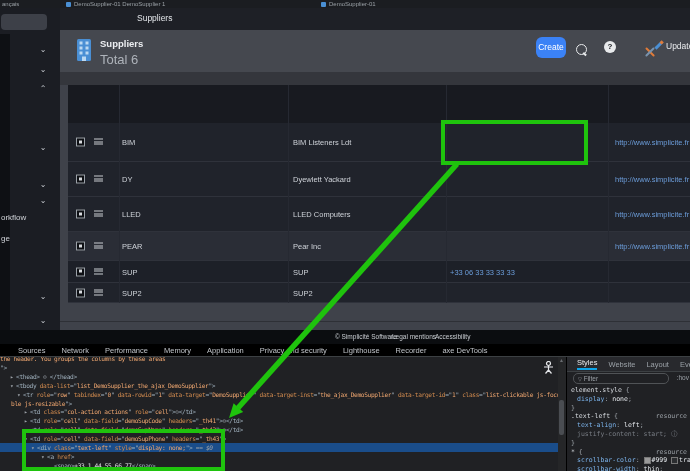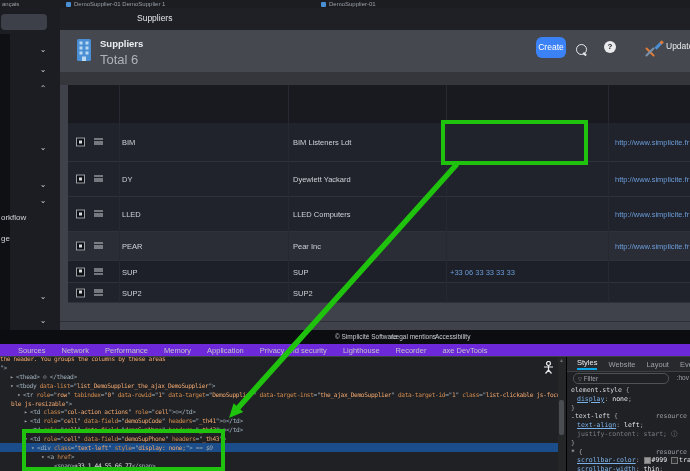--- a/index.html
+++ b/index.html
@@ -52,21 +52,21 @@
   .cb::after{content:"";position:absolute;left:1.5px;top:1.5px;width:3px;height:3px;background:#d7dade;}
   .burger{position:absolute;left:26px;top:50%;transform:translateY(-50%);width:9px;height:7px;}
   .burger i{display:block;height:1.2px;background:#c9cdd2;margin-bottom:1.4px;}
   .hsort{color:#8a9097;font-size:6px;font-weight:normal;}
   .qcirc{display:inline-block;width:7px;height:7px;border-radius:50%;background:#e8eaec;color:#14161b;
     font-size:5.5px;line-height:7px;text-align:center;font-weight:bold;vertical-align:middle;}
   #below-div{left:60px;top:321px;width:630px;height:1px;background:#2e3036;}
   
   #footer{left:0;top:330px;width:690px;height:14px;background:#0b0d10;color:#c9cdd2;font-size:6.5px;line-height:14px;}
   
-  #dt-tabbar{left:0;top:344px;width:690px;height:13px;background:#6d28d9;border-bottom:1px solid #3c4043;
+  #dt-tabbar{left:0;top:344px;width:690px;height:13px;background:#000000;border-bottom:1px solid #3c4043;
     color:#c0c4c9;font-size:7.5px;display:flex;gap:16px;align-items:center;padding-left:18px;box-sizing:border-box;
     white-space:nowrap;}
   #dt-more{position:absolute;left:2px;top:346px;color:#7d8288;font-size:7px;}
   #dt-elements{left:0;top:357px;width:558px;height:114px;background:#202124;overflow:hidden;}
   .cl{position:absolute;left:0;width:558px;height:9px;font-family:"DejaVu Sans Mono",monospace;
     font-size:6.2px;letter-spacing:-0.35px;line-height:9px;white-space:nowrap;color:#a9b4be;}
   .cl .tag{color:#9fb0bd;} .cl .attr{color:#d08a4e;} .cl .val{color:#eda56f;}
   .cl .plain{color:#e4e7ea;} .cl .ell{color:#8a9097;} .cl .marker{color:#9aa0a6;font-style:italic;}
   .cl .arw{color:#9aa0a6;display:inline-block;width:6px;}
   .cl.selrow{background:#1a4d8a;}
@@ -77,21 +77,21 @@
   
   #dt-styles{left:566px;top:357px;width:124px;height:114px;background:#202124;border-left:1px solid #000;}
   #st-tabs{position:absolute;left:0;top:0;width:124px;height:14px;background:#28292d;border-bottom:1px solid #3c4043;
     color:#9aa0a6;font-size:7.5px;display:flex;gap:11px;align-items:center;padding-left:10px;white-space:nowrap;overflow:hidden;}
   #st-tab-styles{color:#e8eaed;border-bottom:2px solid #0ea5e9;padding-bottom:1px;}
   #st-filter{position:absolute;left:6px;top:16px;width:90px;height:9px;border:1px solid #505356;border-radius:5px;
     color:#9aa0a6;font-size:6.5px;line-height:9px;padding-left:4px;}
   #st-hov{position:absolute;right:2px;top:17px;color:#9aa0a6;font-size:6.5px;}
   .css-line{position:absolute;left:4px;width:118px;height:8.8px;font-family:"DejaVu Sans Mono",monospace;
     font-size:6.5px;line-height:8.8px;white-space:nowrap;}
-  .css-line .sel{color:#d8dce1;} .css-line .brace{color:#9aa0a6;} .css-line .prop{color:#7ab1e8;text-decoration:underline;}
+  .css-line .sel{color:#d8dce1;} .css-line .brace{color:#9aa0a6;} .css-line .prop{color:#7ab1e8;}
   .css-line .punc{color:#9aa0a6;} .css-line .cval{color:#e4e8ec;} .css-line .dim{color:#787d84;}
   .css-line .rlink{position:absolute;right:2px;color:#9aa0a6;}
   .sw{display:inline-block;width:5px;height:5px;border:1px solid #777;vertical-align:middle;margin-right:1px;}
   .sw.gray{background:#999;} .sw.dark{background:#2b2d30;}
   
   .mag{width:9px;height:9px;border:1.4px solid #e8eaec;border-radius:50%;position:relative;display:inline-block;}
   .mag::after{content:"";position:absolute;left:7px;top:7px;width:4px;height:1.6px;background:#e8eaec;
     transform:rotate(45deg);transform-origin:0 0;}
   .xex{position:relative;width:10px;height:10px;display:inline-block;}
   .xex::before,.xex::after{content:"";position:absolute;left:-1px;top:4px;width:12px;height:2.2px;border-radius:1px;}

